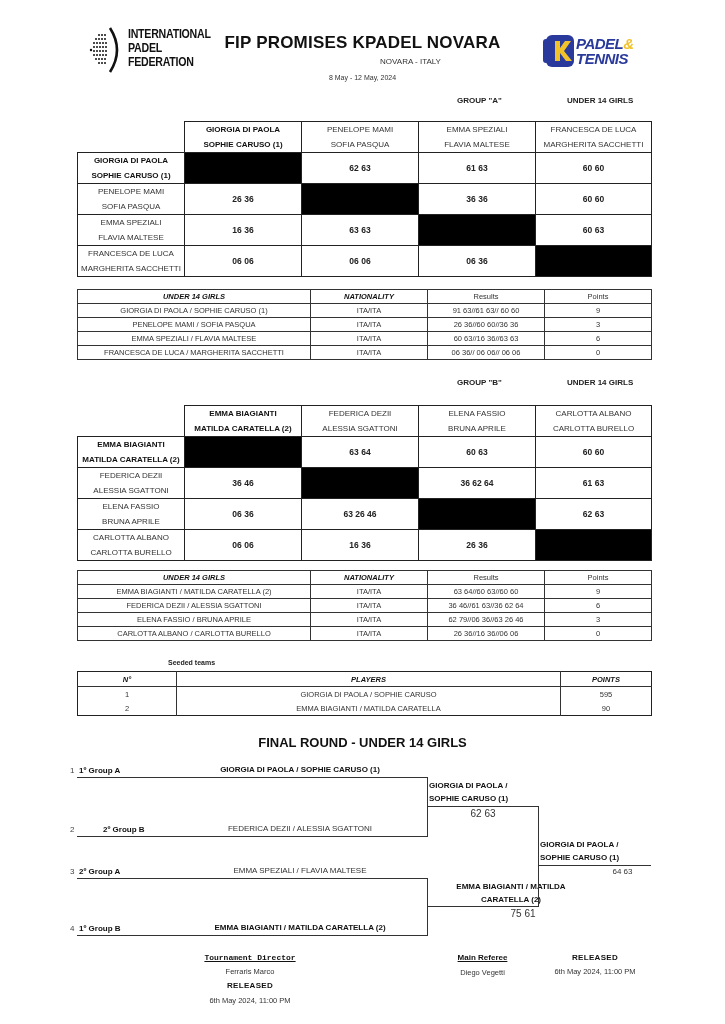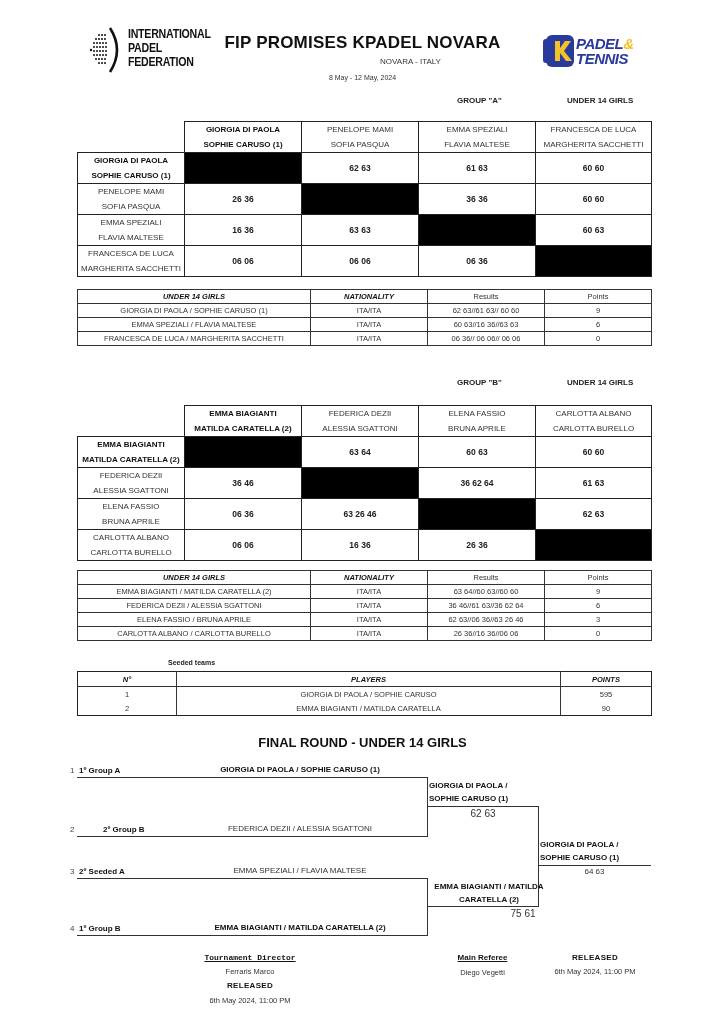--- a/index.html
+++ b/index.html
@@ -211,22 +211,28 @@
   <tbody>
       <tr>
     <th class="it">UNDER 14 GIRLS</th>
     <th class="it">NATIONALITY</th>
     <th>Results</th>
     <th>Points</th>
   </tr>
   <tr>
     <td>GIORGIA DI PAOLA / SOPHIE CARUSO (1)</td>
     <td>ITA/ITA</td>
-    <td>62 63//61 63// 60 60</td>
+    <td>91 63//61 63// 60 60</td>
     <td>9</td>
+  </tr>
+  <tr>
+    <td>PENELOPE MAMI / SOFIA PASQUA</td>
+    <td>ITA/ITA</td>
+    <td>26 36//60 60//36 36</td>
+    <td>3</td>
   </tr>
   <tr>
     <td>EMMA SPEZIALI / FLAVIA MALTESE</td>
     <td>ITA/ITA</td>
     <td>60 63//16 36//63 63</td>
     <td>6</td>
   </tr>
   <tr>
     <td>FRANCESCA DE LUCA / MARGHERITA SACCHETTI</td>
     <td>ITA/ITA</td>
@@ -332,21 +338,21 @@
   </tr>
   <tr>
     <td>FEDERICA DEZII / ALESSIA SGATTONI</td>
     <td>ITA/ITA</td>
     <td>36 46//61 63//36 62 64</td>
     <td>6</td>
   </tr>
   <tr>
     <td>ELENA FASSIO / BRUNA APRILE</td>
     <td>ITA/ITA</td>
-    <td>62 63//06 36//63 26 46</td>
+    <td>62 79//06 36//63 26 46</td>
     <td>3</td>
   </tr>
   <tr>
     <td>CARLOTTA ALBANO / CARLOTTA BURELLO</td>
     <td>ITA/ITA</td>
     <td>26 36//16 36//06 06</td>
     <td>0</td>
   </tr>
 </tbody>
   </table>
@@ -391,44 +397,44 @@
 <div class="bline" style="left:427px;top:777px;width:1px;height:60px;"></div>
 
 <div class="abs sf-name" style="left:429px;top:779px;">
   <div>GIORGIA DI PAOLA /</div>
   <div>SOPHIE CARUSO (1)</div>
 </div>
 <div class="bline" style="left:427px;top:806px;width:112px;height:1px;"></div>
 <div class="abs sf-score" style="left:427px;width:112px;top:808px;text-align:center;">62 63</div>
 
 <div class="abs seed-num" style="left:70px;top:867px;">3</div>
-<div class="abs seed-lbl" style="left:79px;top:867px;">2º Seeded A</div>
+<div class="abs seed-lbl" style="left:79px;top:867px;">2º Group A</div>
 <div class="abs br-name" style="left:180px;width:240px;top:866px;">EMMA SPEZIALI / FLAVIA MALTESE</div>
 <div class="bline" style="left:77px;top:878px;width:351px;height:1px;"></div>
 
 <div class="abs seed-num" style="left:70px;top:924px;">4</div>
 <div class="abs seed-lbl" style="left:79px;top:924px;">1º Group B</div>
 <div class="abs br-name b" style="left:180px;width:240px;top:923px;">EMMA BIAGIANTI / MATILDA CARATELLA (2)</div>
 <div class="bline" style="left:77px;top:935px;width:351px;height:1px;"></div>
 <div class="bline" style="left:427px;top:878px;width:1px;height:58px;"></div>
 
-<div class="abs sf-name" style="left:427px;width:124px;top:880px;text-align:center;">
+<div class="abs sf-name" style="left:449px;width:124px;top:880px;text-align:center;">
   <div>EMMA BIAGIANTI / MATILDA</div>
   <div>CARATELLA (2)</div>
 </div>
 <div class="bline" style="left:427px;top:906px;width:112px;height:1px;"></div>
 <div class="abs sf-score" style="left:427px;width:112px;top:908px;text-align:center;padding-left:40px;">75 61</div>
 
 <div class="bline" style="left:538px;top:806px;width:1px;height:101px;"></div>
 <div class="abs sf-name" style="left:540px;top:838px;">
   <div>GIORGIA DI PAOLA /</div>
   <div>SOPHIE CARUSO (1)</div>
 </div>
 <div class="bline" style="left:538px;top:865px;width:113px;height:1px;"></div>
-<div class="abs f-score" style="left:538px;width:113px;top:867px;text-align:center;">64 63</div>
+<div class="abs f-score" style="left:538px;width:113px;top:867px;text-align:center;padding-left:28px;">64 63</div>
 
 <div class="abs ft-head" style="left:180px;width:140px;top:953px;font-family:Liberation Mono, monospace;">Tournament Director</div>
 <div class="abs ft-val" style="left:180px;width:140px;top:967px;">Ferraris Marco</div>
 <div class="abs ft-rel" style="left:180px;width:140px;top:981px;">RELEASED</div>
 <div class="abs ft-val" style="left:180px;width:140px;top:996px;">6th May 2024, 11:00 PM</div>
 
 <div class="abs ft-head" style="left:440px;width:85px;top:953px;">Main Referee</div>
 <div class="abs ft-val" style="left:440px;width:85px;top:968px;">Diego Vegetti</div>
 <div class="abs ft-rel" style="left:535px;width:120px;top:953px;">RELEASED</div>
 <div class="abs ft-val" style="left:535px;width:120px;top:967px;">6th May 2024, 11:00 PM</div>

